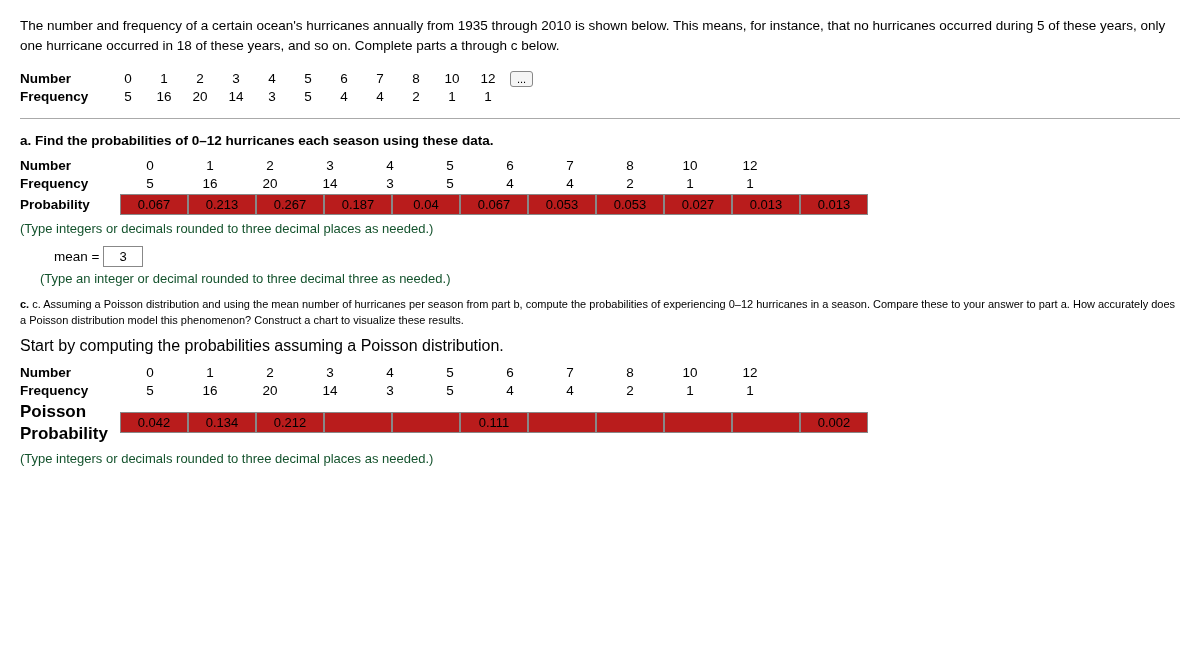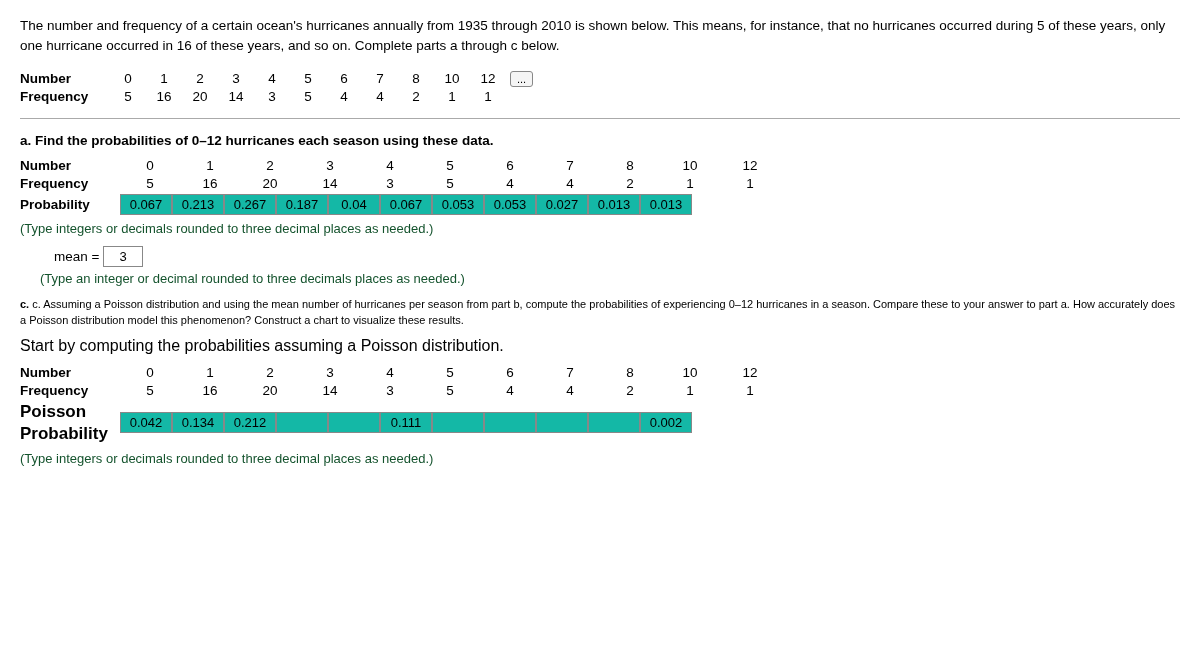--- a/index.html
+++ b/index.html
@@ -59,26 +59,26 @@
       width: 100px;
       flex-shrink: 0;
       font-size: 13.5px;
     }
     .prob-cell {
       width: 60px;
       text-align: center;
       font-size: 13.5px;
     }
     .prob-input {
-      width: 52px;
+      width: 68px;
       text-align: center;
       font-size: 13px;
       border: 1px solid #888;
       padding: 2px 3px;
-      background: #14b8a6;
+      background: #b91c1c;
     }
     .hint-text {
       color: #14532d;
       font-size: 13px;
       margin-bottom: 10px;
     }
     .mean-section {
       margin: 10px 0 10px 20px;
     }
     .mean-line {
@@ -119,21 +119,21 @@
       font-weight: bold;
       width: 100px;
       flex-shrink: 0;
       font-size: 17px;
       line-height: 1.3;
     }
   </style>
 </head>
 <body>
 
-<p class="intro-text">The number and frequency of a certain ocean's hurricanes annually from 1935 through 2010 is shown below. This means, for instance, that no hurricanes occurred during 5 of these years, only one hurricane occurred in 16 of these years, and so on. Complete parts a through c below.</p>
+<p class="intro-text">The number and frequency of a certain ocean's hurricanes annually from 1935 through 2010 is shown below. This means, for instance, that no hurricanes occurred during 5 of these years, only one hurricane occurred in 18 of these years, and so on. Complete parts a through c below.</p>
 
 <div class="number-freq-table">
   <div class="row">
     <span class="label-cell">Number</span>
     <span class="data-cell">0</span>
     <span class="data-cell">1</span>
     <span class="data-cell">2</span>
     <span class="data-cell">3</span>
     <span class="data-cell">4</span>
     <span class="data-cell">5</span>
@@ -214,21 +214,21 @@
   </div>
   <p class="hint-text">(Type integers or decimals rounded to three decimal places as needed.)</p>
 </div>
 
 <div>
   <div class="mean-section">
     <div class="mean-line">
       <span>mean =</span>
       <input class="mean-input" type="text" value="3" style="">
     </div>
-    <p class="hint-text">(Type an integer or decimal rounded to three decimals places as needed.)</p>
+    <p class="hint-text">(Type an integer or decimal rounded to three decimal three as needed.)</p>
   </div>
 </div>
 
 <div>
   <p class="section-c-text">
     <span class="bold">c.</span>
     <span>c. Assuming a Poisson distribution and using the mean number of hurricanes per season from part b, compute the probabilities of experiencing 0–12 hurricanes in a season. Compare these to your answer to part a. How accurately does a Poisson distribution model this phenomenon? Construct a chart to visualize these results.</span>
   </p>
   <p class="start-text">Start by computing the probabilities assuming a Poisson distribution.</p>
 

